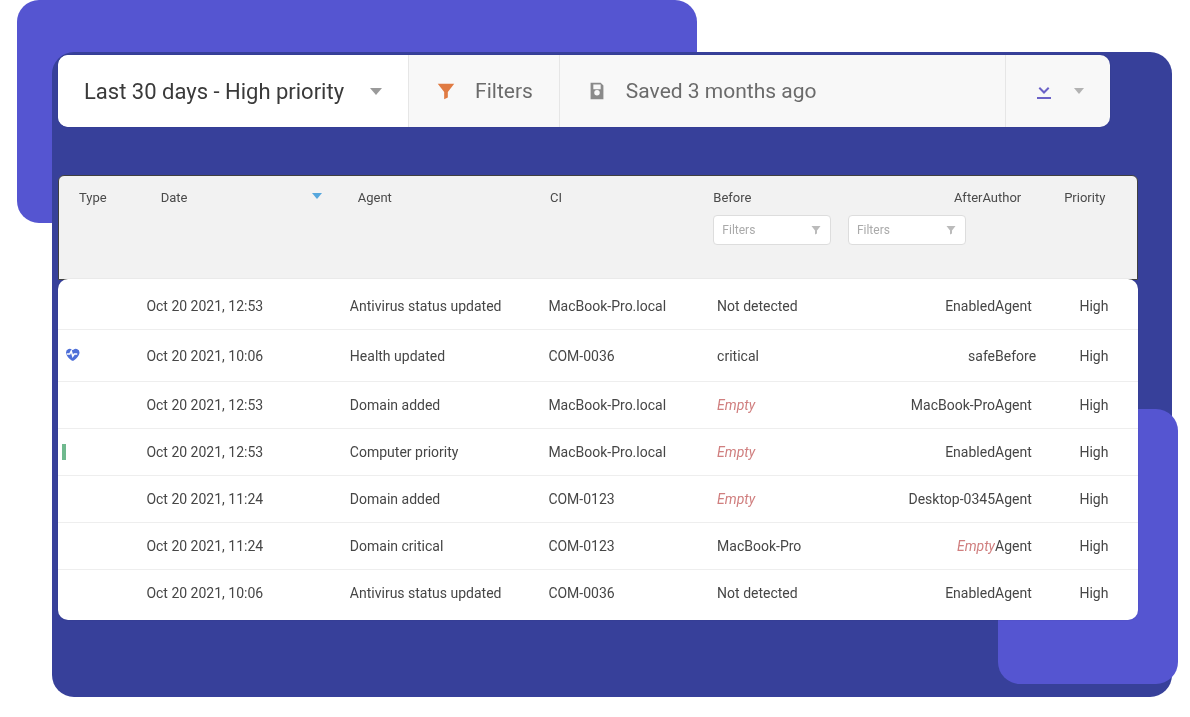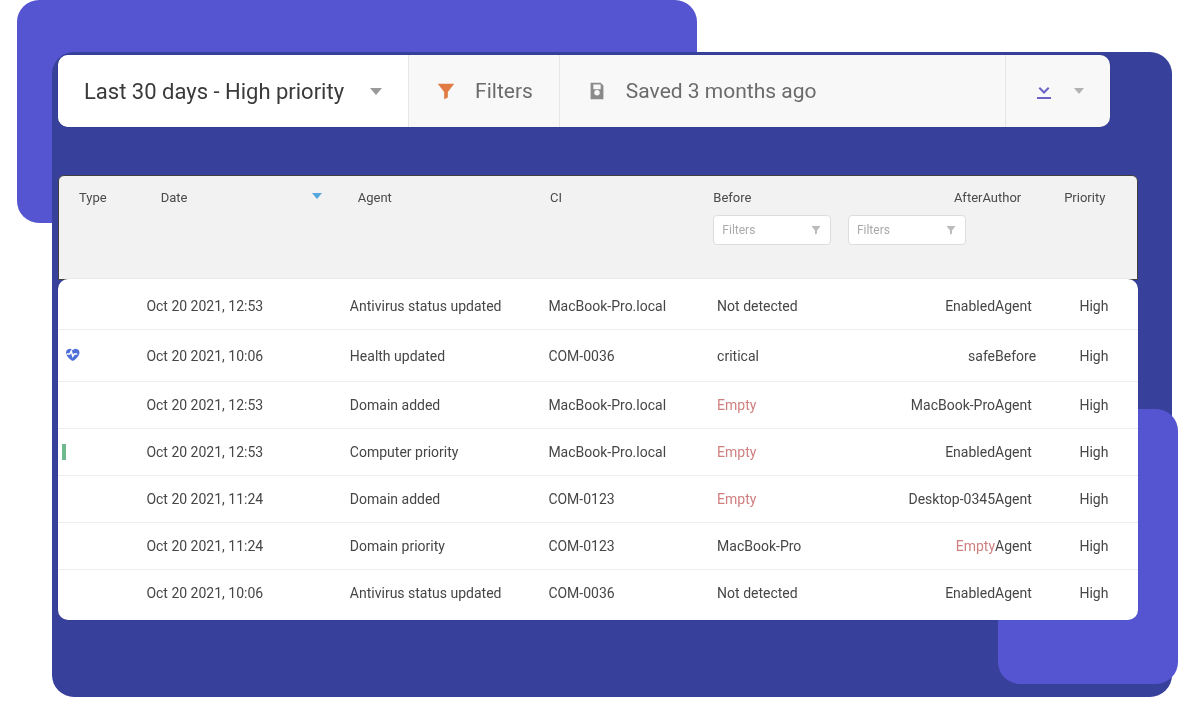--- a/index.html
+++ b/index.html
@@ -135,21 +135,21 @@
   .row {
     display: flex;
     align-items: center;
     padding: 15px 4px;
     border-bottom: 1px solid #eee;
     font-size: 14px;
     color: #464646;
   }
   .row:last-child { border-bottom: none; }
   .cell { overflow: hidden; text-overflow: ellipsis; white-space: nowrap; }
-  .empty { color: #d07f7f; }
+  .empty { font-style: italic; color: #d07f7f; }
 
   .icon-tile {
     width: 20px; height: 16px;
     border-radius: 3px;
     position: relative;
   }
   .icon-tile.blue { background:#6d9be8; }
   .icon-tile.green { background:#6fb98e; }
   .icon-tile.red { background:#de6f6f; }
   .icon-tile::before {
@@ -298,21 +298,21 @@
       <div class="col-event cell">Domain added</div>
       <div class="col-ci cell">COM-0123</div>
       <div class="col-before cell empty">Empty</div>
       <div class="col-after cell">Desktop-0345</div>
       <div class="col-author cell">Agent</div>
       <div class="col-prio cell">High</div>
     </div>
     <div class="row">
       <div class="col-type cell"><span class="icon-tile red bar"></span></div>
       <div class="col-date cell">Oct 20 2021, 11:24</div>
-      <div class="col-event cell">Domain priority</div>
+      <div class="col-event cell">Domain critical</div>
       <div class="col-ci cell">COM-0123</div>
       <div class="col-before cell">MacBook-Pro</div>
       <div class="col-after cell empty">Empty</div>
       <div class="col-author cell">Agent</div>
       <div class="col-prio cell">High</div>
     </div>
     <div class="row">
       <div class="col-type cell"><span class="icon-tile blue"></span></div>
       <div class="col-date cell">Oct 20 2021, 10:06</div>
       <div class="col-event cell">Antivirus status updated</div>

